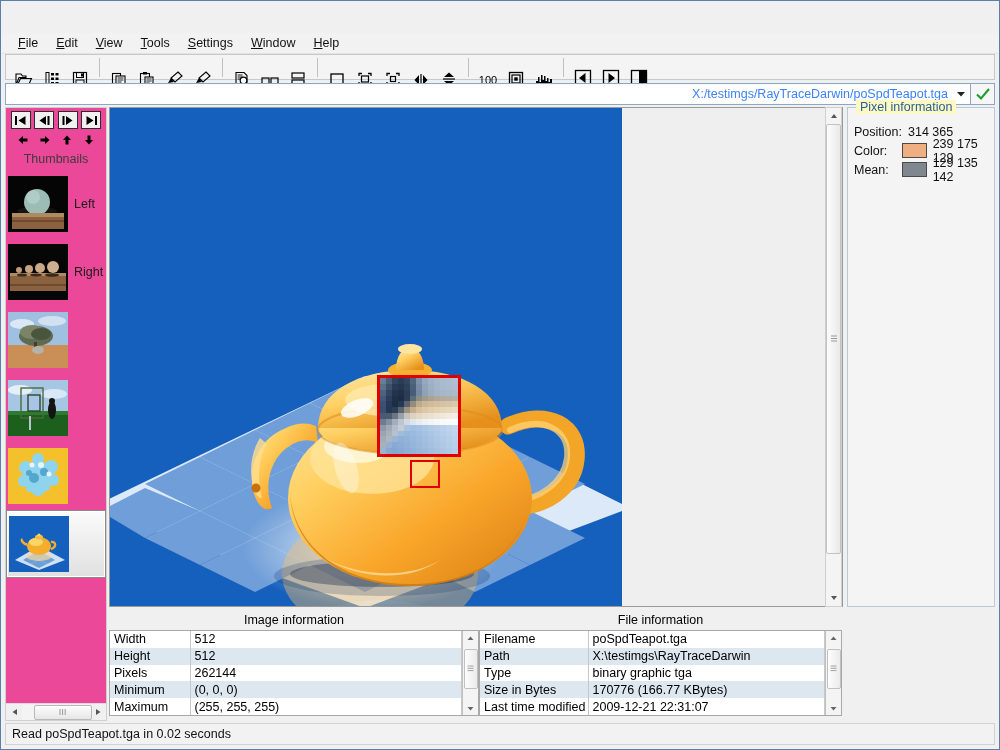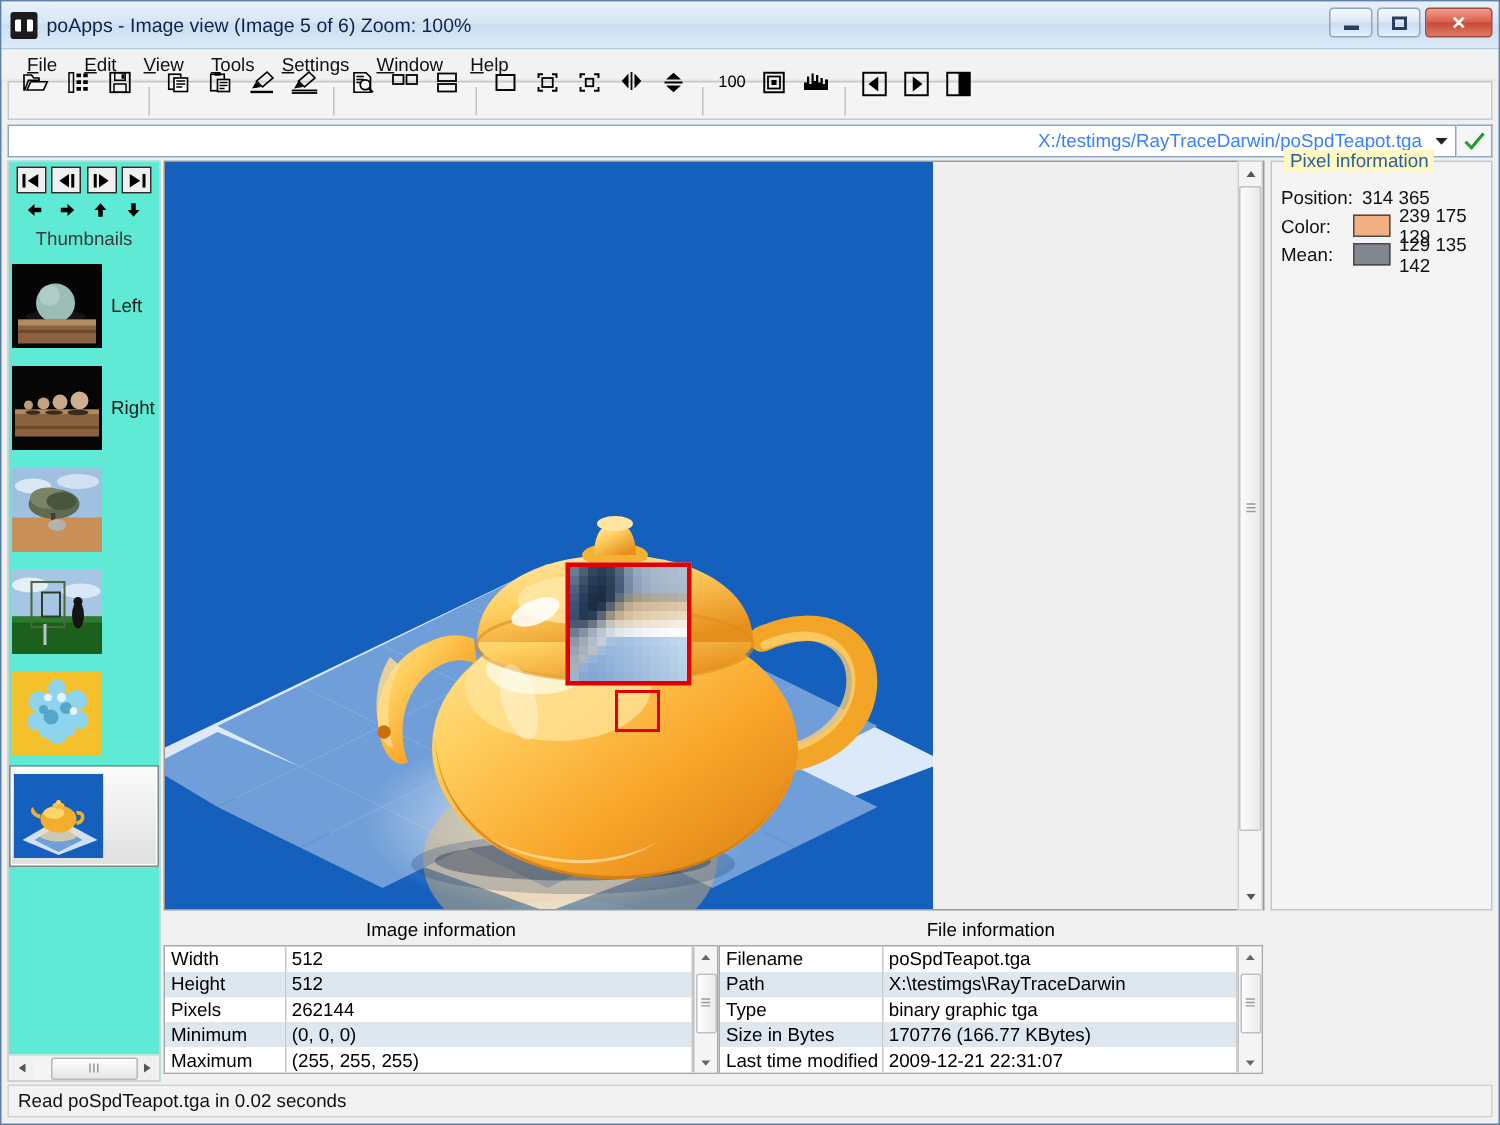--- a/index.html
+++ b/index.html
@@ -70,21 +70,21 @@
   }
   .menu-item u { text-decoration: underline; }
 
   
   #toolbar {
     position: absolute; left: 4px; top: 53px; width: 990px; height: 26px;
     background: #f4f4f4; border: 1px solid #c8c8c8;
     display: flex; align-items: center; padding: 0 4px;
   }
   .tb-btn {
-    width: 26px; height: 40px; display: flex; align-items: flex-start; justify-content: center;
+    width: 26px; height: 40px; display: flex; align-items: flex-end; justify-content: center;
     margin: 0 1px;
   }
   .tb-sep { width: 1px; height: 19px; background: #c0c0c0; margin: 0 5px; }
   .tb-btn svg { display: block; }
 
   
   #pathbar-wrap {
     position: absolute; left: 4px; top: 82px; width: 990px; height: 22px;
     display: flex; align-items: stretch;
   }
@@ -101,21 +101,21 @@
   }
   #path-ok {
     width: 24px; border: 1px solid #8ba7c2; border-left: none;
     background: #f6f6f6; display: flex; align-items: center; justify-content: center;
     color: #1f9e2f; font-size: 16px; font-weight: bold;
   }
 
   
   #thumb-panel {
     position: absolute; left: 4px; top: 106px; width: 102px; height: 614px;
-    background: #5eead4; border: 1px solid #d0d0d0;
+    background: #ec4899; border: 1px solid #d0d0d0;
     display: flex; flex-direction: column;
   }
   #thumb-nav {
     height: 22px; display: flex; align-items: center; justify-content: space-around;
     padding: 2px 3px 0 3px;
   }
   .navbtn {
     width: 20px; height: 18px; border: 1px solid #2b2b2b; background: #f0f0f0;
     display: flex; align-items: center; justify-content: center;
   }
@@ -238,35 +238,20 @@
     font-size: 12.5px; color: #111;
   }
 
   .grip { display: block; }
 </style>
 </head>
 <body>
 
 <div id="app">
 
-  <div id="titlebar">
-    <div id="app-icon"></div>
-    <div id="title-text">poApps - Image view (Image 5 of 6) Zoom: 100%</div>
-    <div id="win-buttons">
-      <div class="win-btn">
-        <span class="glyph-min"></span>
-      </div>
-      <div class="win-btn">
-        <span class="glyph-max"></span>
-      </div>
-      <div class="win-btn close">
-        <span>✕</span>
-      </div>
-    </div>
-  </div>
 
   <div id="menubar">
     <div class="menu-item"><u>F</u>ile</div>
     <div class="menu-item"><u>E</u>dit</div>
     <div class="menu-item"><u>V</u>iew</div>
     <div class="menu-item"><u>T</u>ools</div>
     <div class="menu-item"><u>S</u>ettings</div>
     <div class="menu-item"><u>W</u>indow</div>
     <div class="menu-item"><u>H</u>elp</div>
   </div>

